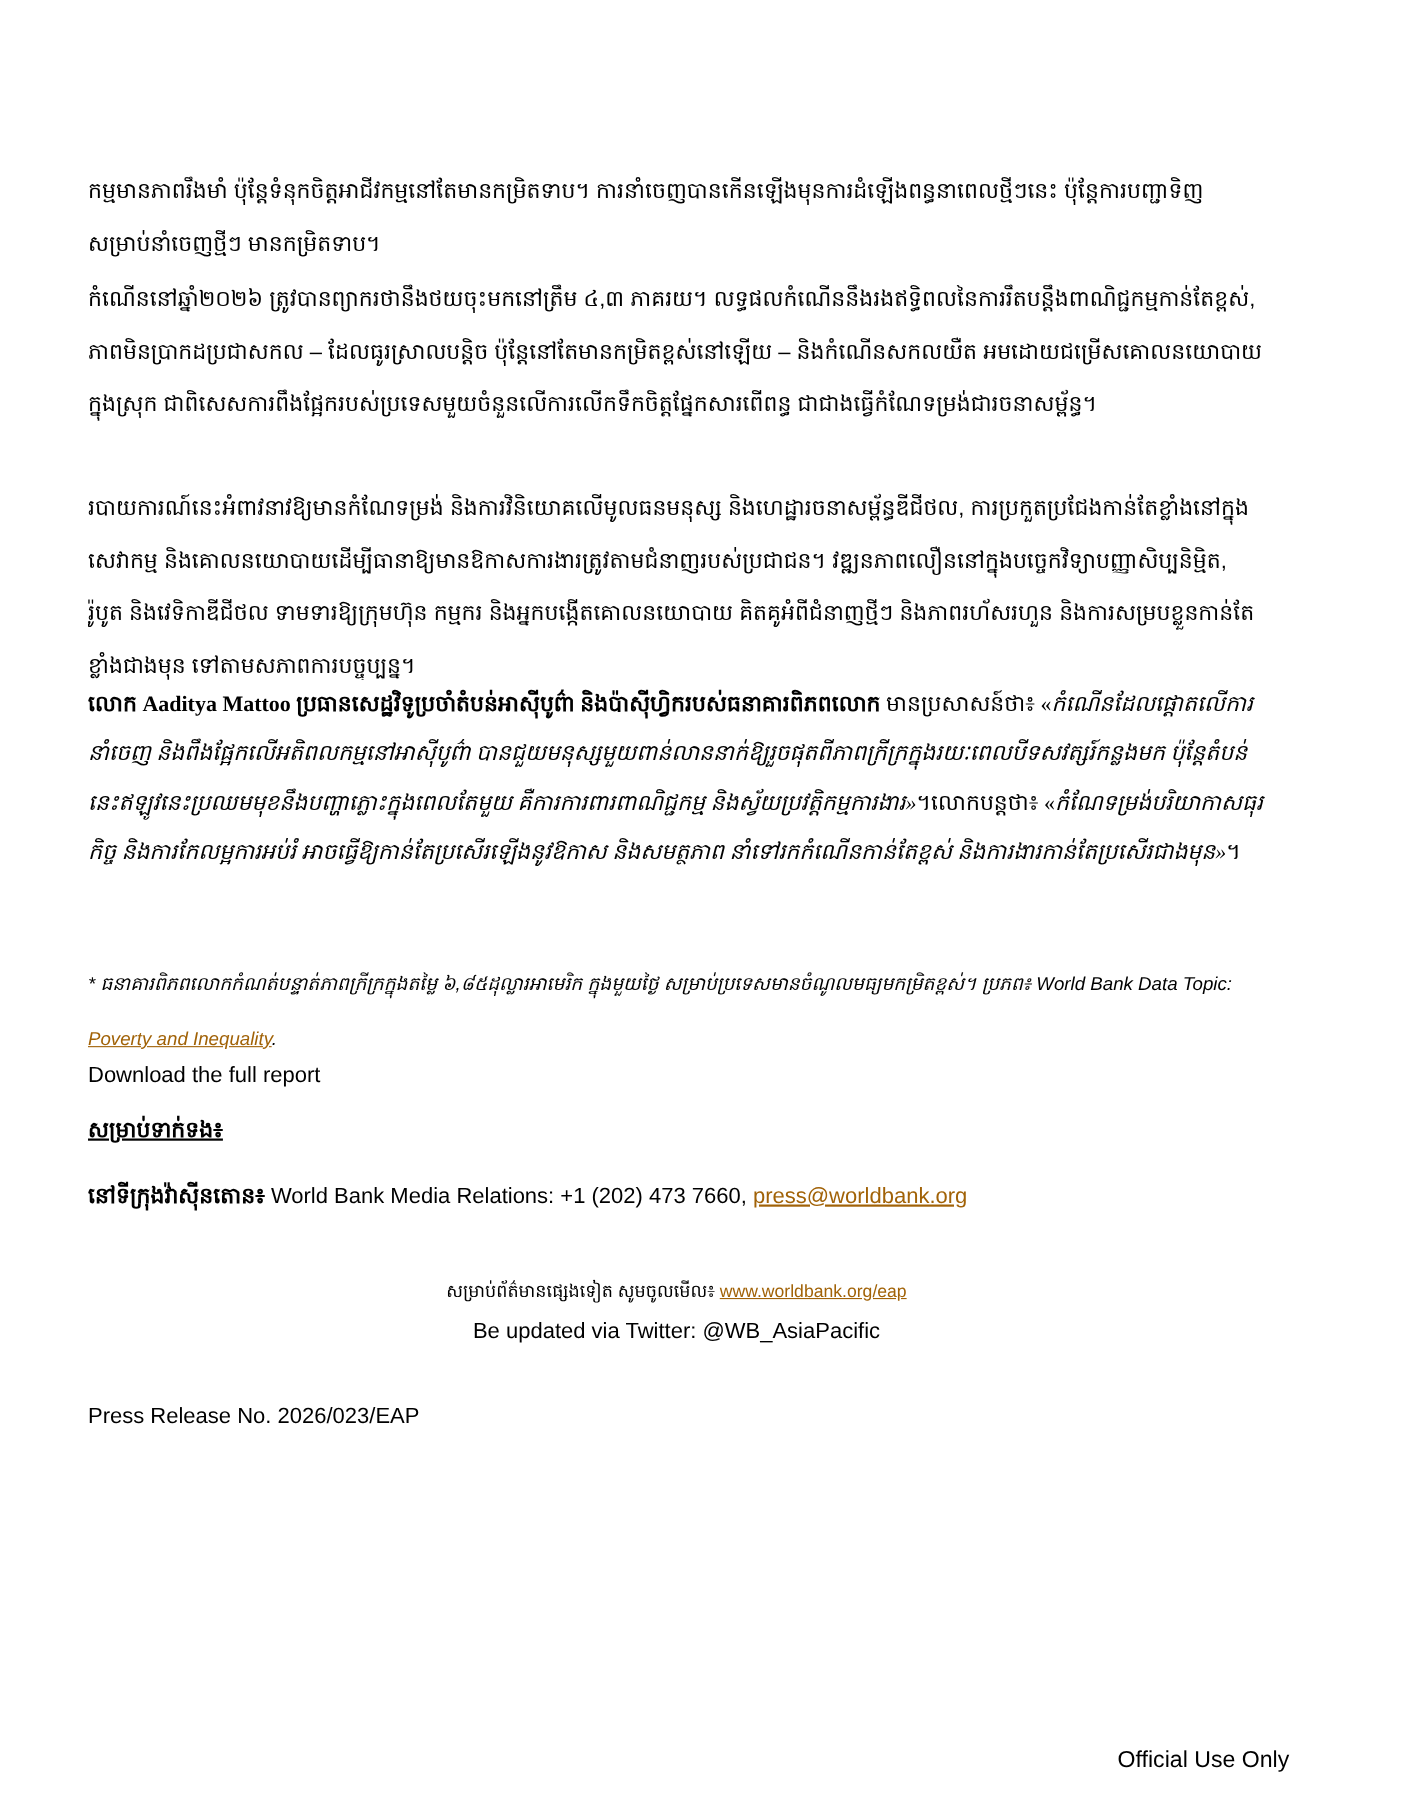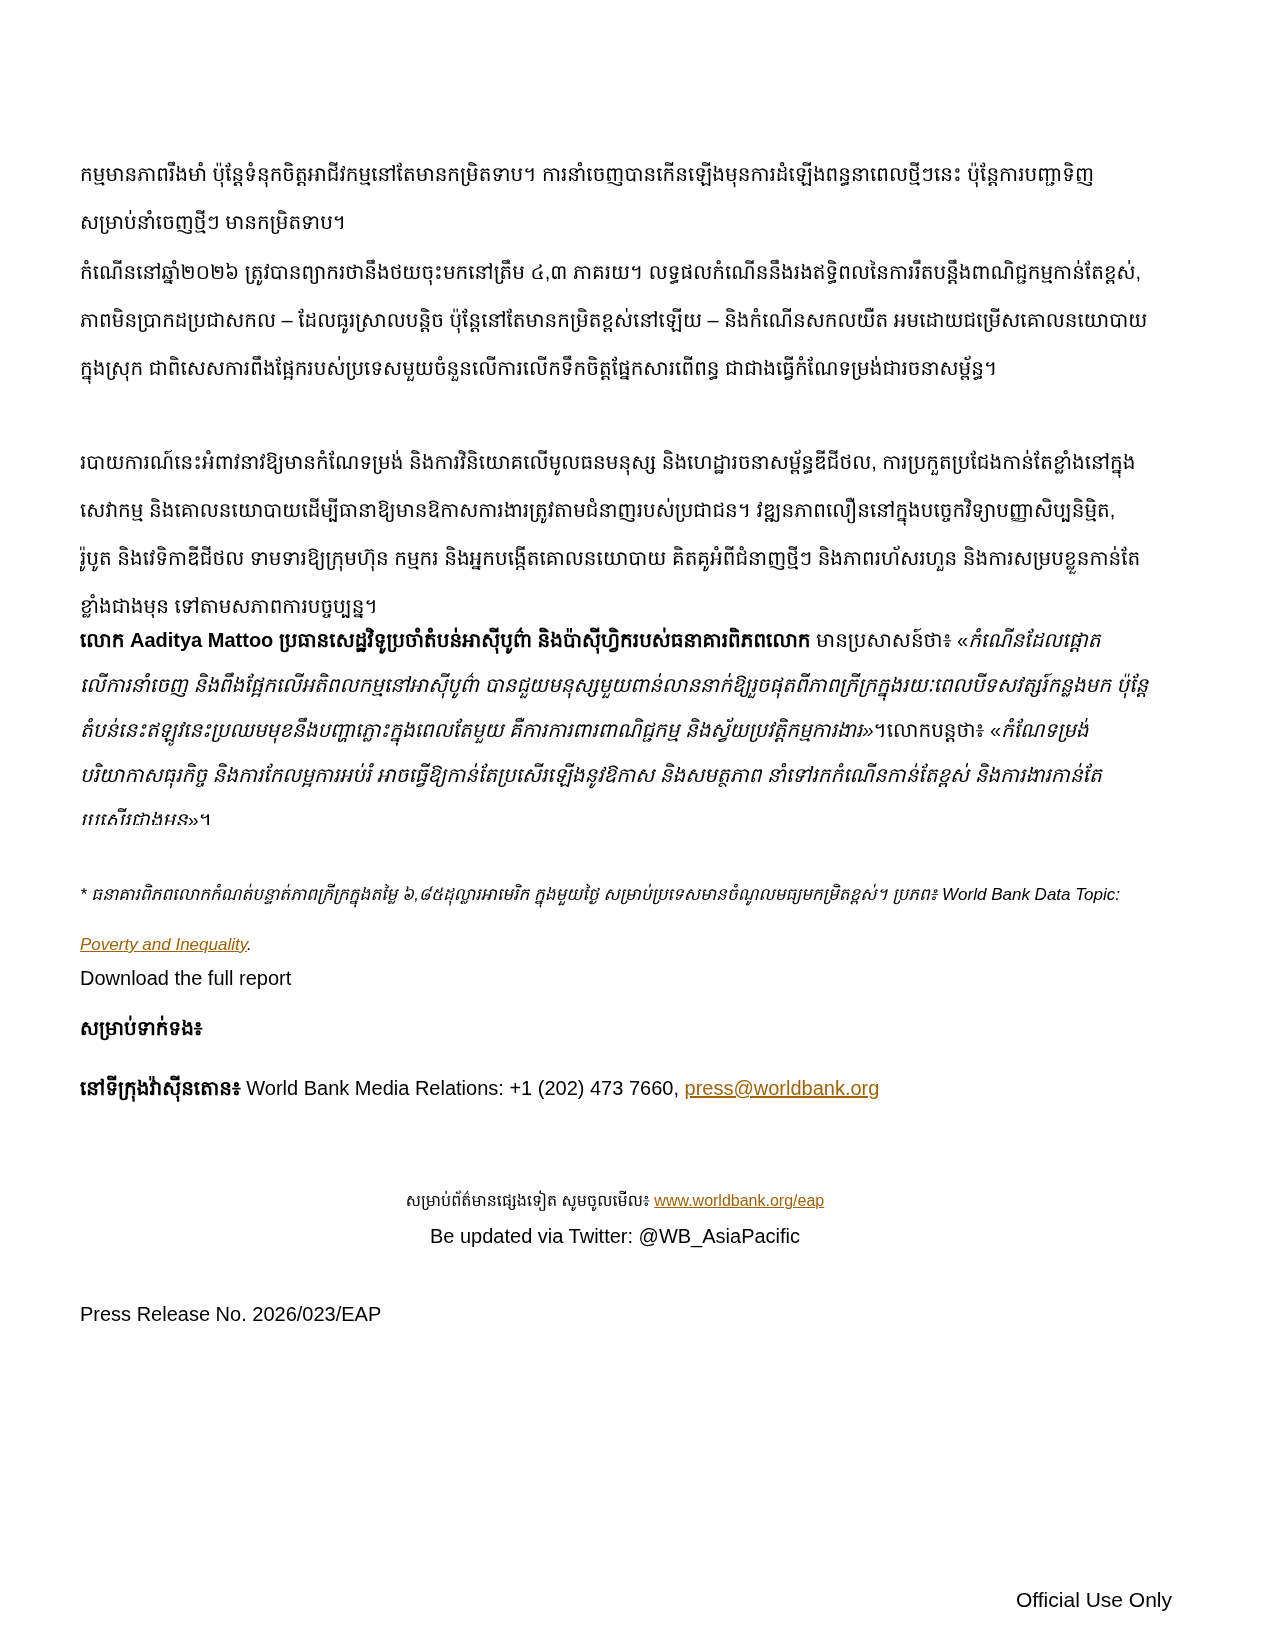--- a/index.html
+++ b/index.html
@@ -6,26 +6,26 @@
   .page{
     width:1275px;height:1650px;position:relative;background:#ffffff;
     color:#000000;font-family:"Liberation Sans",sans-serif;overflow:hidden;
   }
   .content{padding:150px 125px 0 80px;}
   p{margin:0;}
   .para{font-size:20px;line-height:48px;overflow:hidden;text-align:left;}
   .p1{height:98px;}
   .p2{height:190px;}
   .p3{height:180px;}
-  .quote{height:207px;line-height:45px;margin-bottom:45px;}
+  .quote{height:207px;line-height:45px;margin-bottom:45px;font-family:Liberation Serif, serif;}
   .quote em{font-style:italic;}
   .footnote{font-size:17px;line-height:50px;height:95px;overflow:hidden;font-style:italic;}
   .download{font-size:20px;line-height:26px;margin-bottom:22px;}
-  .heading{font-size:20px;line-height:30px;margin-bottom:26px;font-weight:bold;overflow:hidden;height:30px;}
-  .contact-line{font-size:20px;line-height:38px;margin-bottom:74px;overflow:hidden;height:38px;}
+  .heading{font-size:20px;line-height:30px;margin-bottom:26px;font-weight:bold;overflow:hidden;height:30px;text-decoration:underline;}
+  .contact-line{font-size:20px;line-height:38px;margin-bottom:48px;overflow:hidden;height:38px;}
   .center-block{margin-bottom:48px;text-align:center;}
   .eap-line{font-size:16px;line-height:40px;overflow:hidden;height:40px;}
   .small-center{font-size:20px;line-height:30px;}
   .press-no{font-size:20px;line-height:30px;text-align:left;}
   .link{color:#a16207;text-decoration:underline;cursor:pointer;}
   .footer{position:absolute;top:1588px;right:103px;font-size:21px;color:#000000;margin-left:41px;}
 </style>
 </head>
 <body>
 

